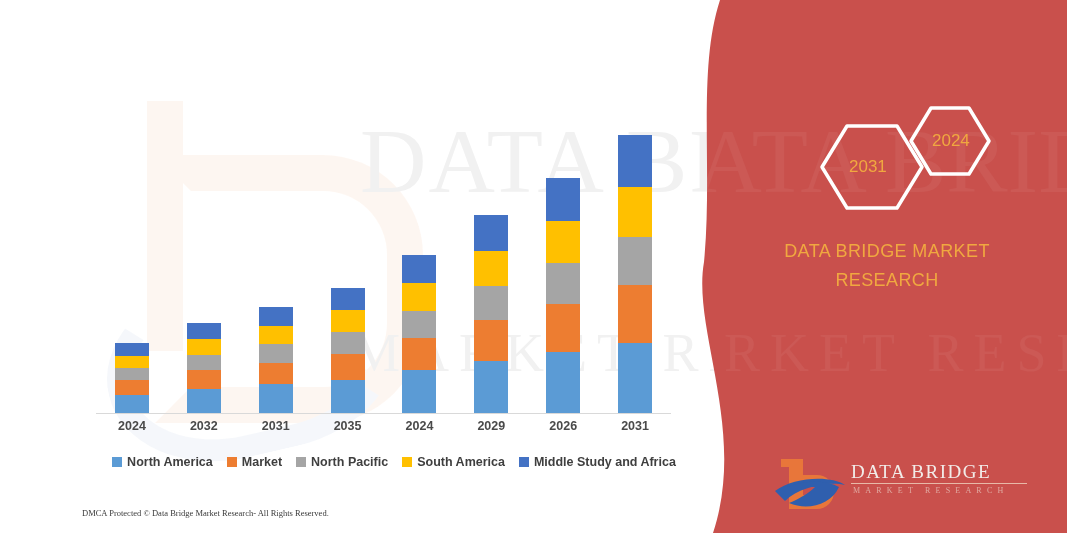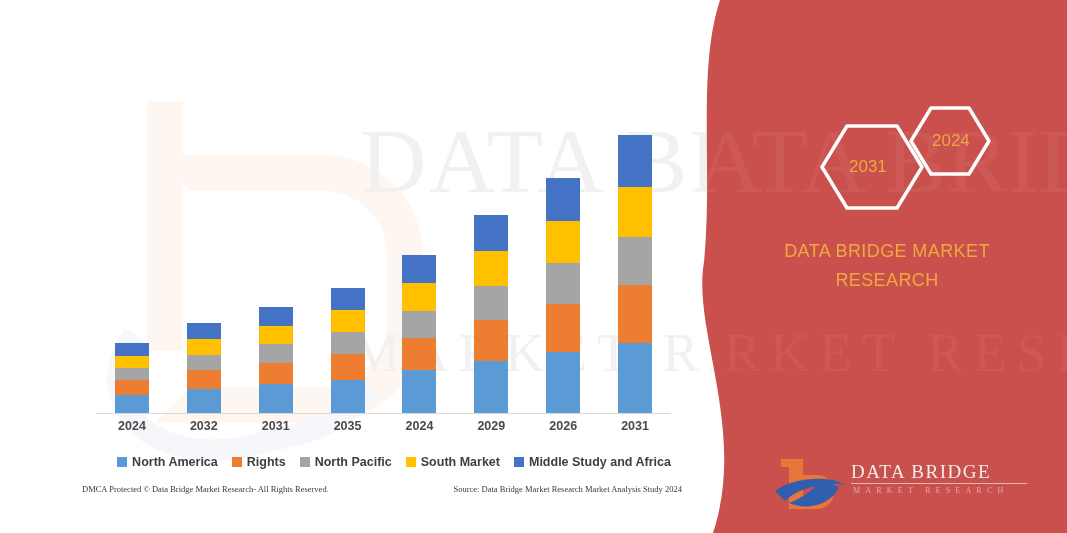--- a/index.html
+++ b/index.html
@@ -45,21 +45,21 @@
         font-family:"Liberation Sans",sans-serif;}
 
   
   .legend{position:absolute;left:104px;top:455px;width:580px;display:flex;justify-content:center;
           align-items:center;gap:14px;}
   .leg-item{display:flex;align-items:center;gap:5px;}
   .leg-sw{width:10px;height:10px;display:inline-block;}
   .leg-tx{font-size:12.5px;font-weight:bold;color:#3f3f3f;font-family:"Liberation Sans",sans-serif;white-space:nowrap;}
 
   
-  .footer{position:absolute;left:82px;top:484px;width:600px;display:flex;justify-content:space-between;
+  .footer{position:absolute;left:82px;top:508px;width:600px;display:flex;justify-content:space-between;
           font-family:"Liberation Serif",serif;font-size:8.5px;color:#3a3a3a;}
 
   
   .red-pane{position:absolute;right:0;top:0;width:380px;height:533px;overflow:hidden;}
   .red-shape{position:absolute;inset:0;}
   .red-title{position:absolute;left:44px;top:8px;width:318px;text-align:center;color:#fdf4f2;
              font-size:18.5px;line-height:26px;font-family:"Liberation Sans",sans-serif;z-index:3;}
 
   .hexwrap{position:absolute;left:118px;top:100px;width:230px;height:110px;z-index:3;}
   .hex-label{position:absolute;color:#f0a840;font-size:17px;font-family:"Liberation Sans",sans-serif;}
@@ -187,39 +187,38 @@
         <div class="xlab">2031</div>
       </div>
 
     <div class="legend" id="legend">
         <div class="leg-item">
           <span class="leg-sw" style="background: rgb(91, 155, 213);"></span>
           <span class="leg-tx">North America</span>
         </div>
         <div class="leg-item">
           <span class="leg-sw" style="background: rgb(237, 125, 49);"></span>
-          <span class="leg-tx">Rights</span>
+          <span class="leg-tx">Market</span>
         </div>
         <div class="leg-item">
           <span class="leg-sw" style="background: rgb(165, 165, 165);"></span>
           <span class="leg-tx">North Pacific</span>
         </div>
         <div class="leg-item">
           <span class="leg-sw" style="background: rgb(255, 192, 0);"></span>
-          <span class="leg-tx">South Market</span>
+          <span class="leg-tx">South America</span>
         </div>
         <div class="leg-item">
           <span class="leg-sw" style="background: rgb(68, 114, 196);"></span>
           <span class="leg-tx">Middle Study and Africa</span>
         </div>
       </div>
 
     <div class="footer">
       <span>DMCA Protected © Data Bridge Market Research-  All Rights Reserved.</span>
-      <span>Source: Data Bridge Market Research  Market Analysis Study 2024</span>
     </div>
   </div>
 
   <div class="red-pane">
 
     <svg class="red-shape" viewBox="0 0 380 533" preserveAspectRatio="none">
       <path d="M 33 0 L 380 0 L 380 533 L 26 533 C 60 430 5 330 17 262 C 26 168 10 70 33 0 Z" fill="#c9504c"></path>
     </svg>
 
     <div class="red-wm">DATA BRIDGE</div>

